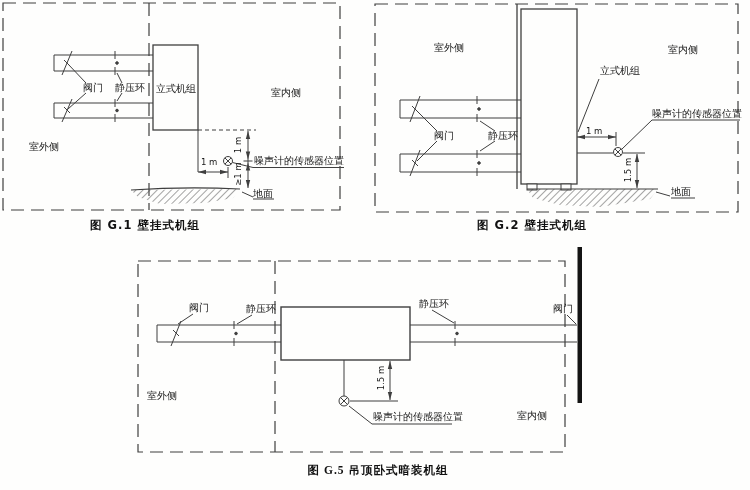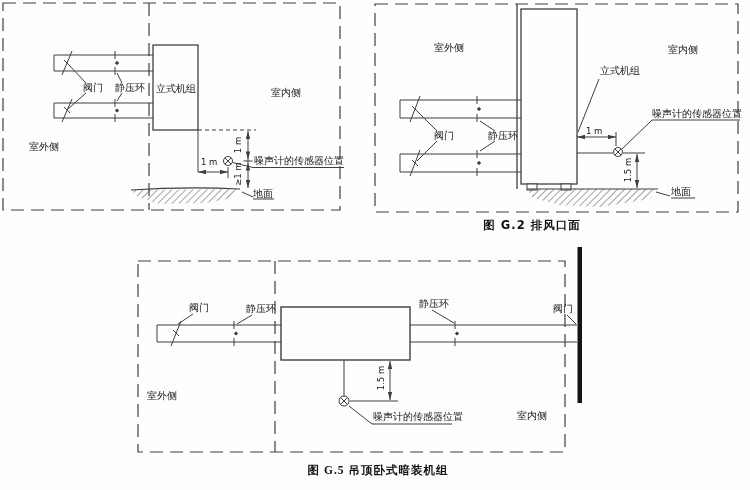--- a/index.html
+++ b/index.html
@@ -200,31 +200,32 @@
   <div class="lbl" style="left:83px;top:83px;">阀门</div>
   <div class="lbl" style="left:115px;top:83px;">静压环</div>
   <div class="lbl" style="left:156px;top:84px;">立式机组</div>
   <div class="lbl" style="left:271px;top:88px;">室内侧</div>
   <div class="lbl" style="left:29px;top:142px;">室外侧</div>
   <div class="dim" style="left:201px;top:158px;">1 m</div>
   <div class="dim rot" style="left:224px;top:140px;">1 m</div>
   <div class="dim rot" style="left:224px;top:169px;">≥1 m</div>
   <div class="lbl" style="left:254px;top:156px;">噪声计的传感器位置</div>
   <div class="lbl" style="left:253px;top:189px;">地面</div>
+  <div class="caption" style="left:55px;top:218px;width:180px;">图 G.1  壁挂式机组</div>
 
   <div class="lbl" style="left:434px;top:43px;">室外侧</div>
   <div class="lbl" style="left:668px;top:45px;">室内侧</div>
   <div class="lbl" style="left:600px;top:66px;">立式机组</div>
   <div class="lbl" style="left:434px;top:131px;">阀门</div>
   <div class="lbl" style="left:488px;top:131px;">静压环</div>
   <div class="dim" style="left:586px;top:127px;">1 m</div>
   <div class="dim rot" style="left:614px;top:165px;">1.5 m</div>
   <div class="lbl" style="left:652px;top:109px;">噪声计的传感器位置</div>
   <div class="lbl" style="left:671px;top:187px;">地面</div>
-  <div class="caption" style="left:442px;top:218px;width:180px;">图 G.2  排风口面</div>
+  <div class="caption" style="left:442px;top:218px;width:180px;">图 G.2  壁挂式机组</div>
 
   <div class="lbl" style="left:189px;top:303px;">阀门</div>
   <div class="lbl" style="left:246px;top:304px;">静压环</div>
   <div class="lbl" style="left:419px;top:299px;">静压环</div>
   <div class="lbl" style="left:553px;top:304px;">阀门</div>
   <div class="lbl" style="left:147px;top:391px;">室外侧</div>
   <div class="lbl" style="left:517px;top:411px;">室内侧</div>
   <div class="dim rot" style="left:367px;top:373px;">1.5 m</div>
   <div class="lbl" style="left:373px;top:412px;">噪声计的传感器位置</div>
   <div class="caption" style="left:278px;top:463px;width:200px;font-family:Liberation Serif, serif;">图 G.5  吊顶卧式暗装机组</div>

